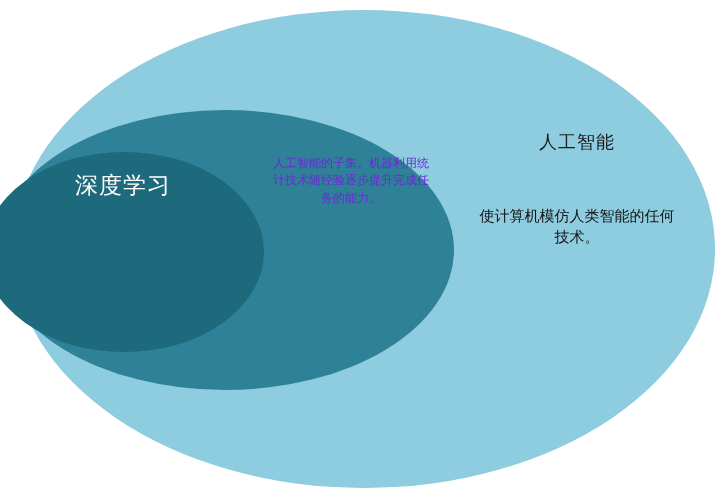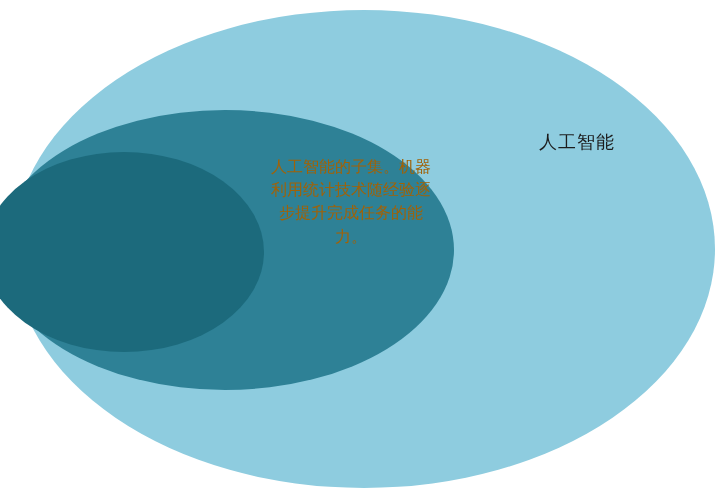--- a/index.html
+++ b/index.html
@@ -65,22 +65,22 @@
     left: 258px;
     top: 155px;
     width: 186px;
   }
   #ml-title {
     font-size: 23px;
     color: #ffffff;
     margin-bottom: 24px;
   }
   #ml-body {
-    font-size: 16px;
-    color: #a16207;
+    font-size: 12px;
+    color: #6d28d9;
     padding: 0 10px;
   }
 
   
   #dl-text-block {
     left: 10px;
     top: 172px;
     width: 226px;
   }
   #dl-title {
@@ -111,24 +111,26 @@
 <div id="diagram-canvas">
 
   <svg class="venn-svg" viewBox="0 0 724 500" xmlns="http://www.w3.org/2000/svg">
     <ellipse cx="364" cy="249" rx="351" ry="239" fill="#8ECCDF"></ellipse>
     <ellipse cx="225" cy="250" rx="229" ry="140" fill="#2E8196"></ellipse>
     <ellipse cx="124" cy="252" rx="140" ry="100" fill="#1C6A7C"></ellipse>
   </svg>
 
   <div class="layer-text" id="ai-text-block">
     <div class="layer-title" id="ai-title">人工智能</div>
+    <div class="layer-body" id="ai-body">使计算机模仿人类智能的任何技术。</div>
   </div>
 
   <div class="layer-text" id="ml-text-block">
     <div class="layer-body" id="ml-body">人工智能的子集。机器利用统计技术随经验逐步提升完成任务的能力。</div>
   </div>
 
   <div class="layer-text" id="dl-text-block">
+    <div class="layer-title" id="dl-title">深度学习</div>
   </div>
 
   <div id="watermark">https://yunyaniu.blog.csdn.net</div>
 
 </div>
 
 </body></html>

